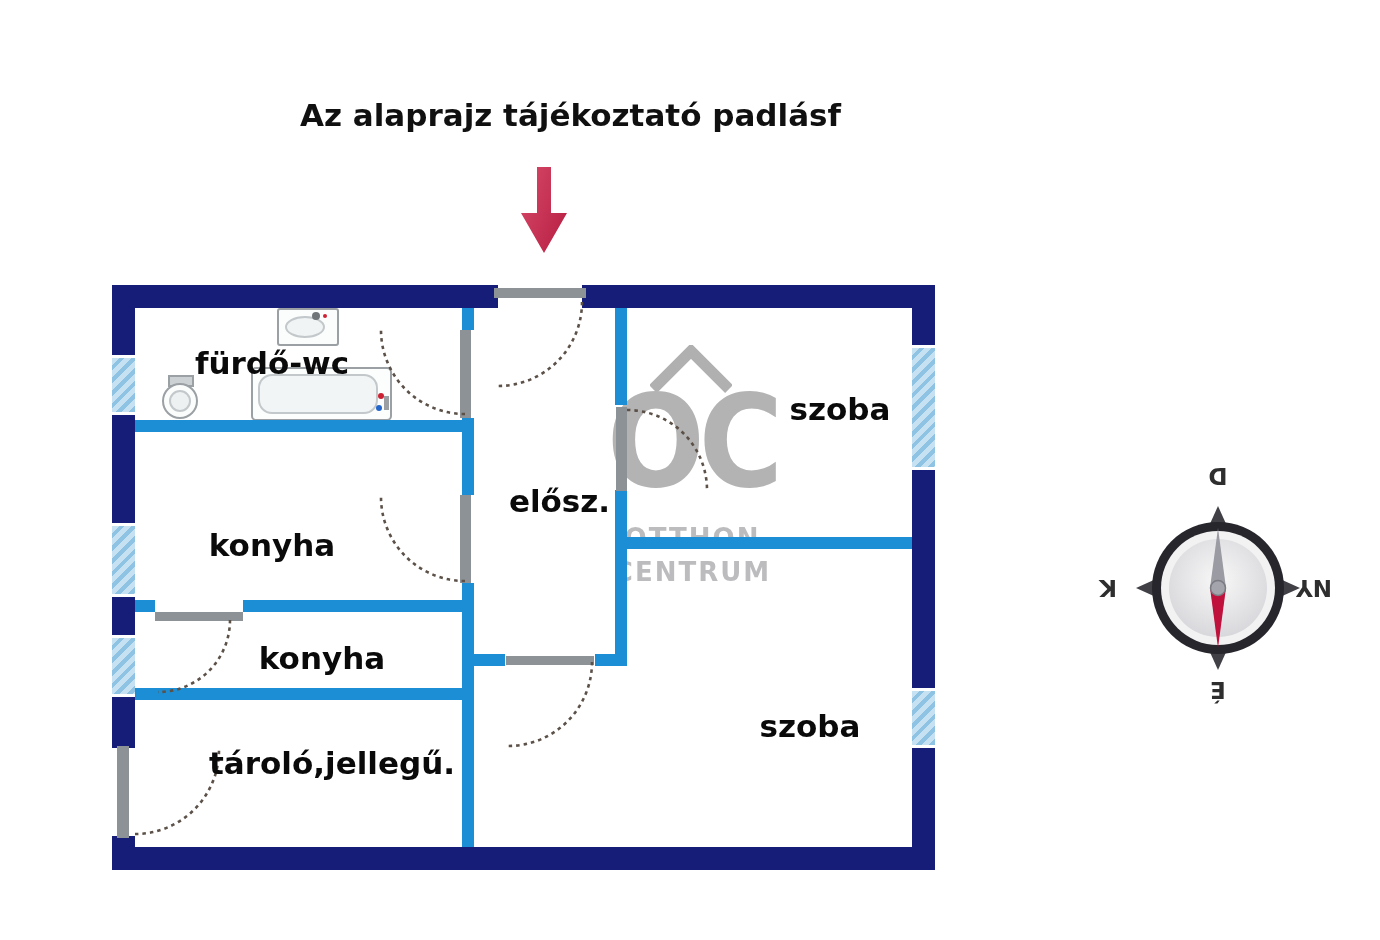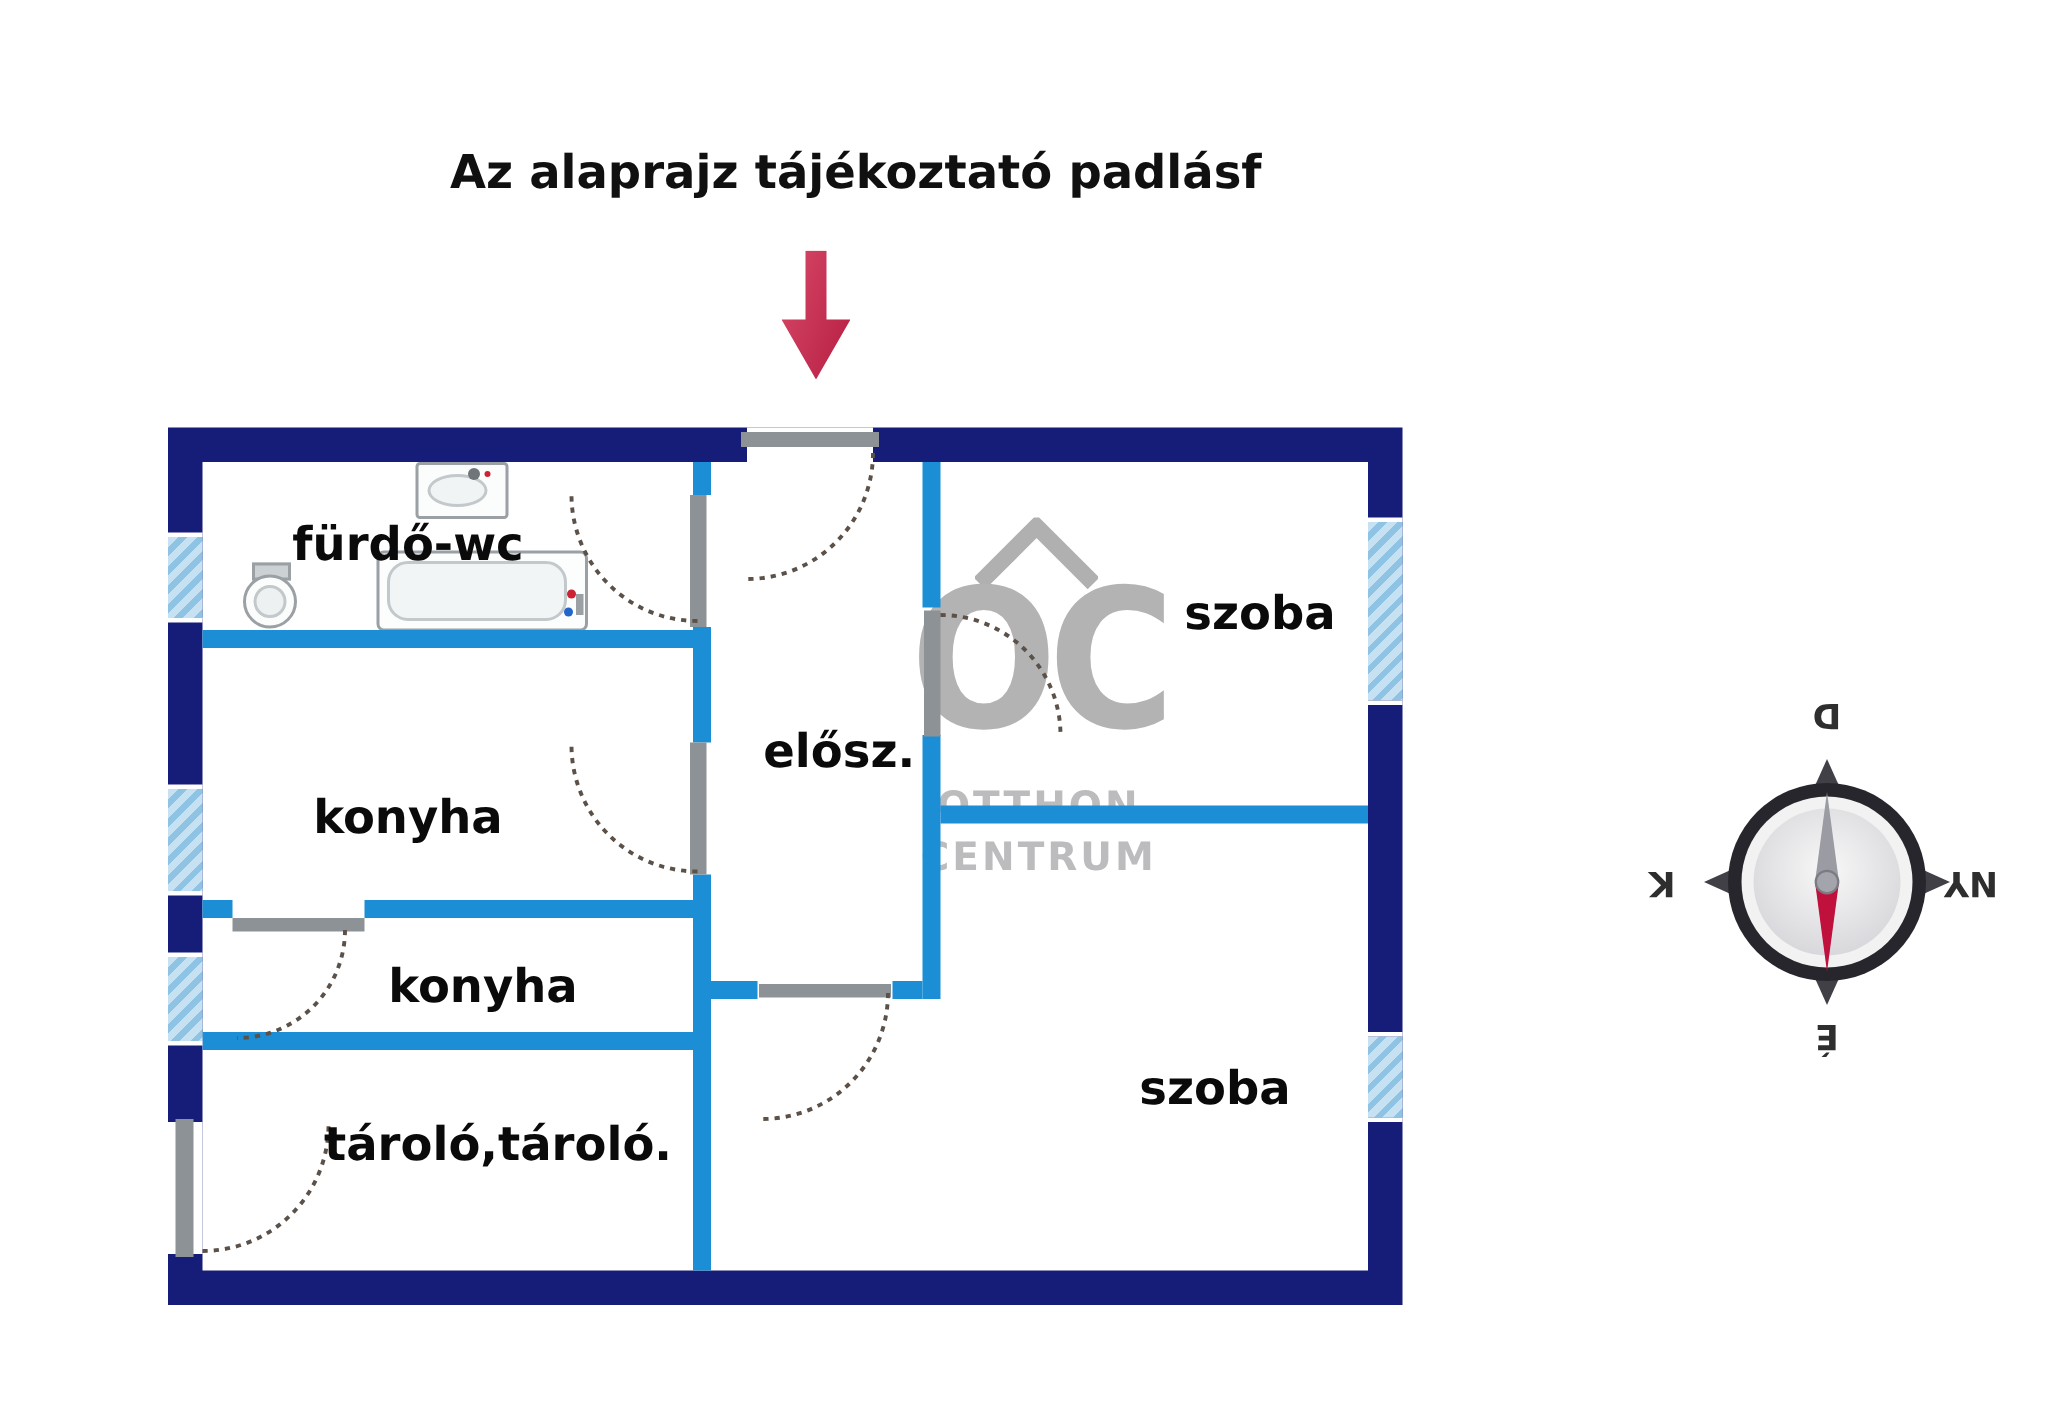--- a/index.html
+++ b/index.html
@@ -128,21 +128,21 @@
       <path d="M 118 335 A 72 72 0 0 1 46 407"></path>
       <path d="M 515 125 A 80 80 0 0 1 595 205"></path>
       <path d="M 480 377 A 84 84 0 0 1 396 461"></path>
       <path d="M 23 549 A 84 84 0 0 0 107 465"></path>
     </g>
   </svg>
 
   <div class="room-label" style="left:40px;  top:60px;  width:240px;">fürdő-wc</div>
   <div class="room-label" style="left:30px;  top:242px; width:260px;">konyha</div>
   <div class="room-label" style="left:100px; top:355px; width:220px;">konyha</div>
-  <div class="room-label" style="left:55px;  top:460px; width:330px;">tároló,tároló.</div>
+  <div class="room-label" style="left:55px;  top:460px; width:330px;">tároló,jellegű.</div>
   <div class="room-label" style="left:370px; top:198px; width:155px;">elősz.</div>
   <div class="room-label" style="left:608px; top:106px; width:240px;">szoba</div>
   <div class="room-label" style="left:578px; top:423px; width:240px;">szoba</div>
 </div>
 
 <div class="compass">
   <svg width="176" height="176" viewBox="0 0 176 176">
     <defs>
       <radialGradient id="faceGrad" cx="50%" cy="42%" r="60%">
         <stop offset="0%" stop-color="#f8f8f8"></stop>

